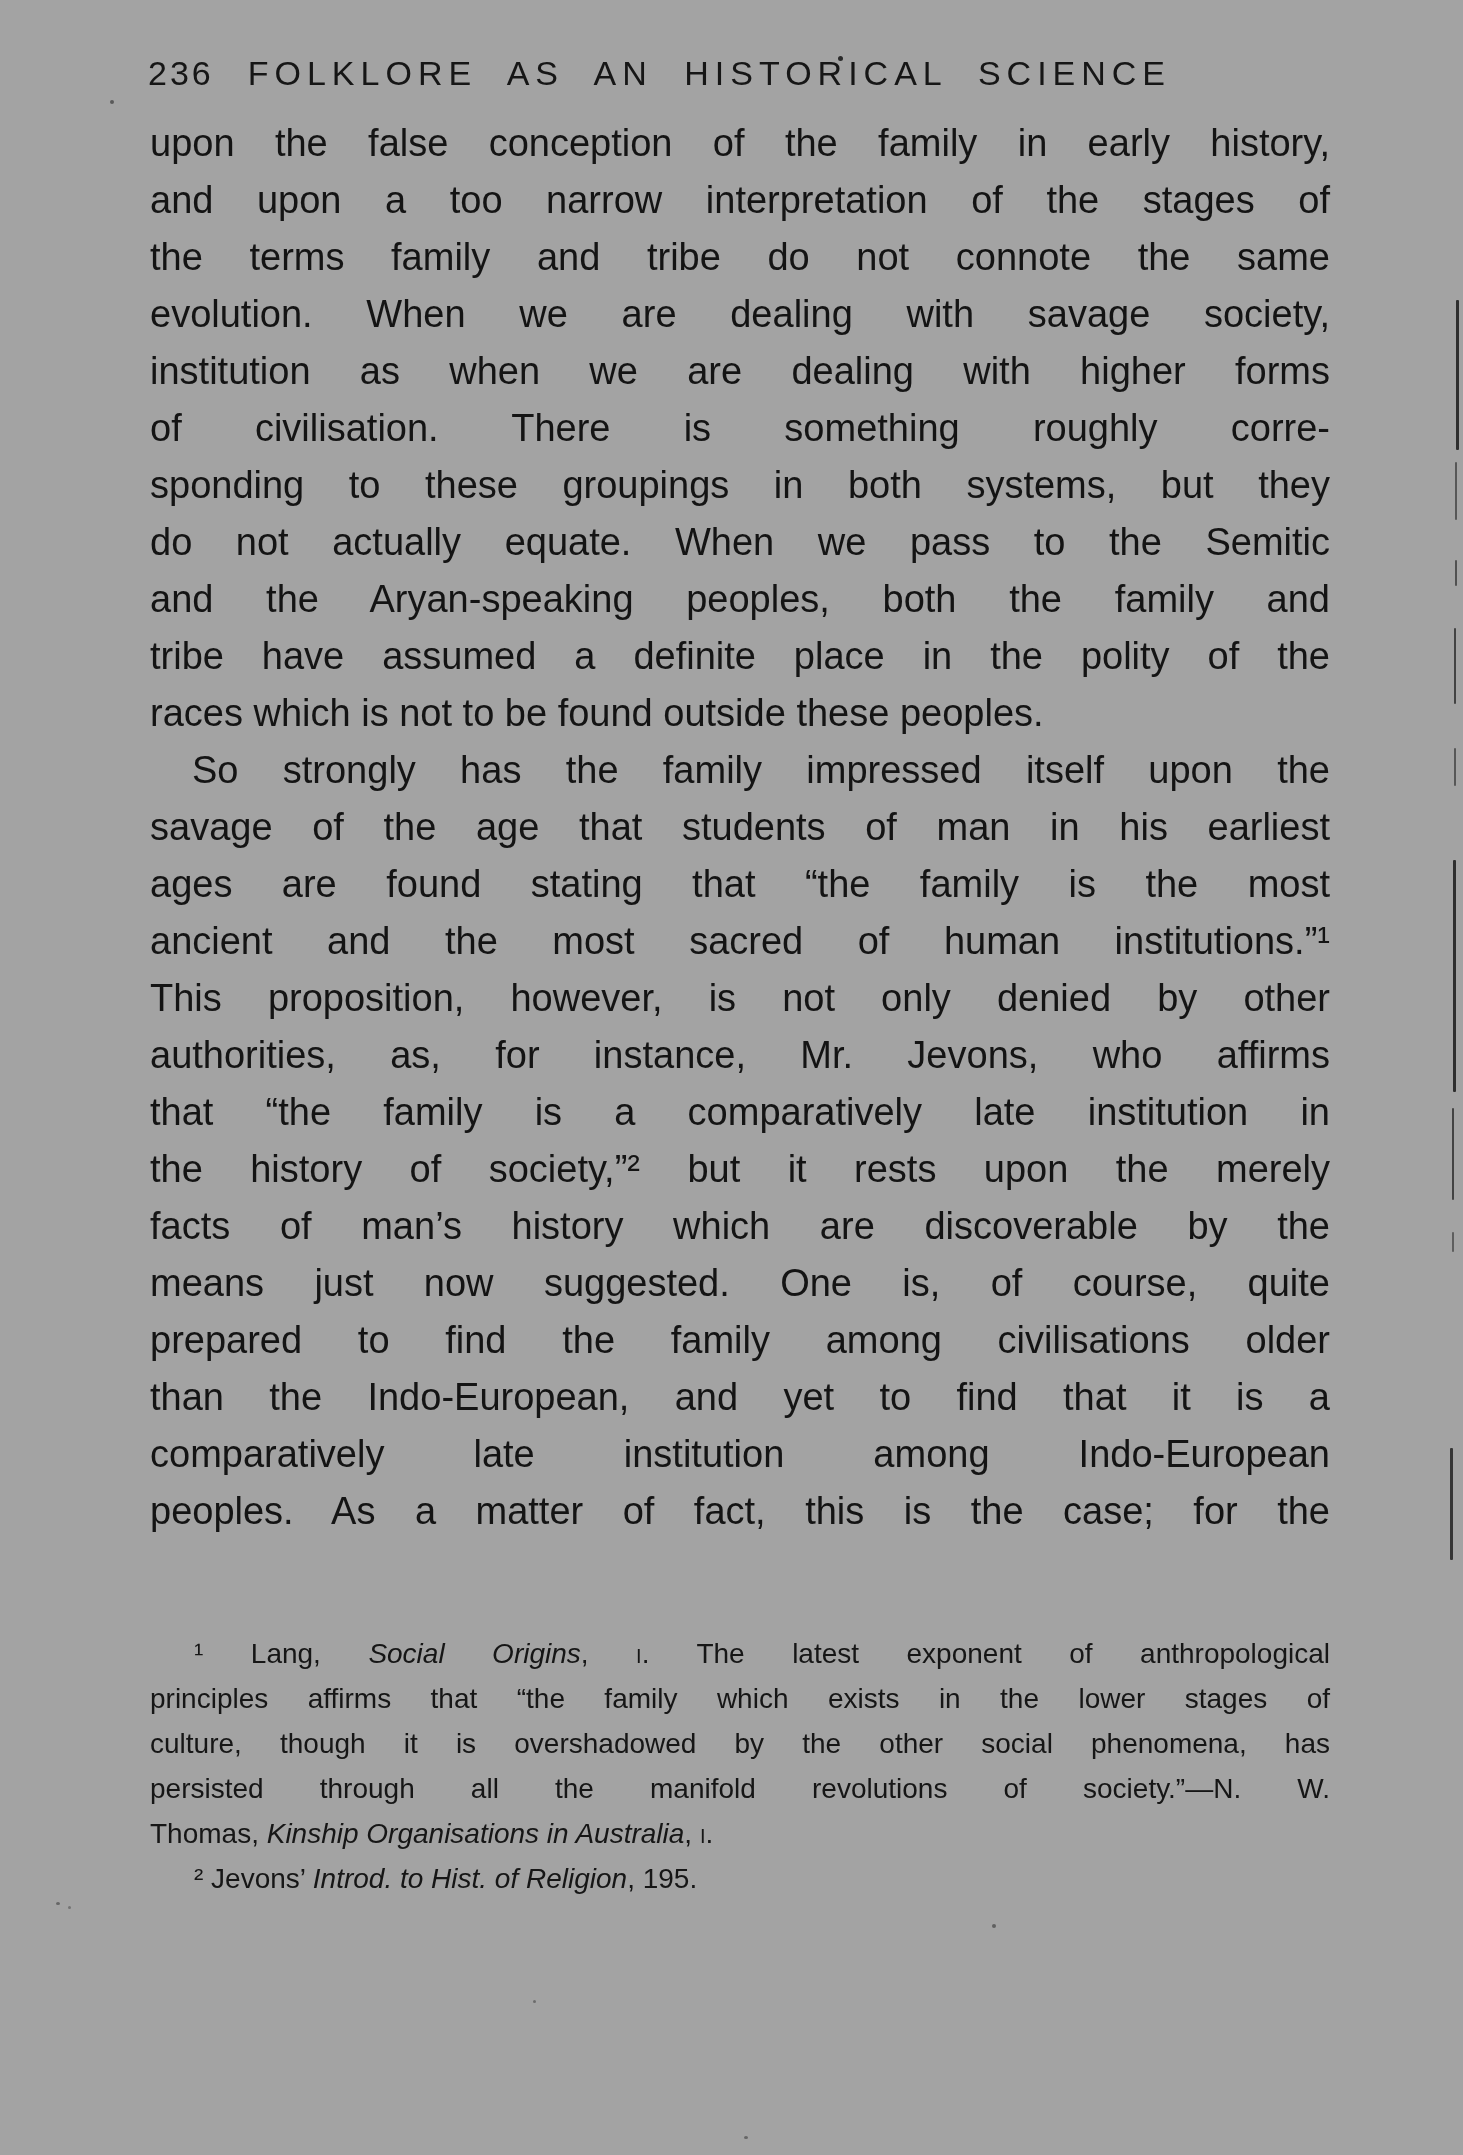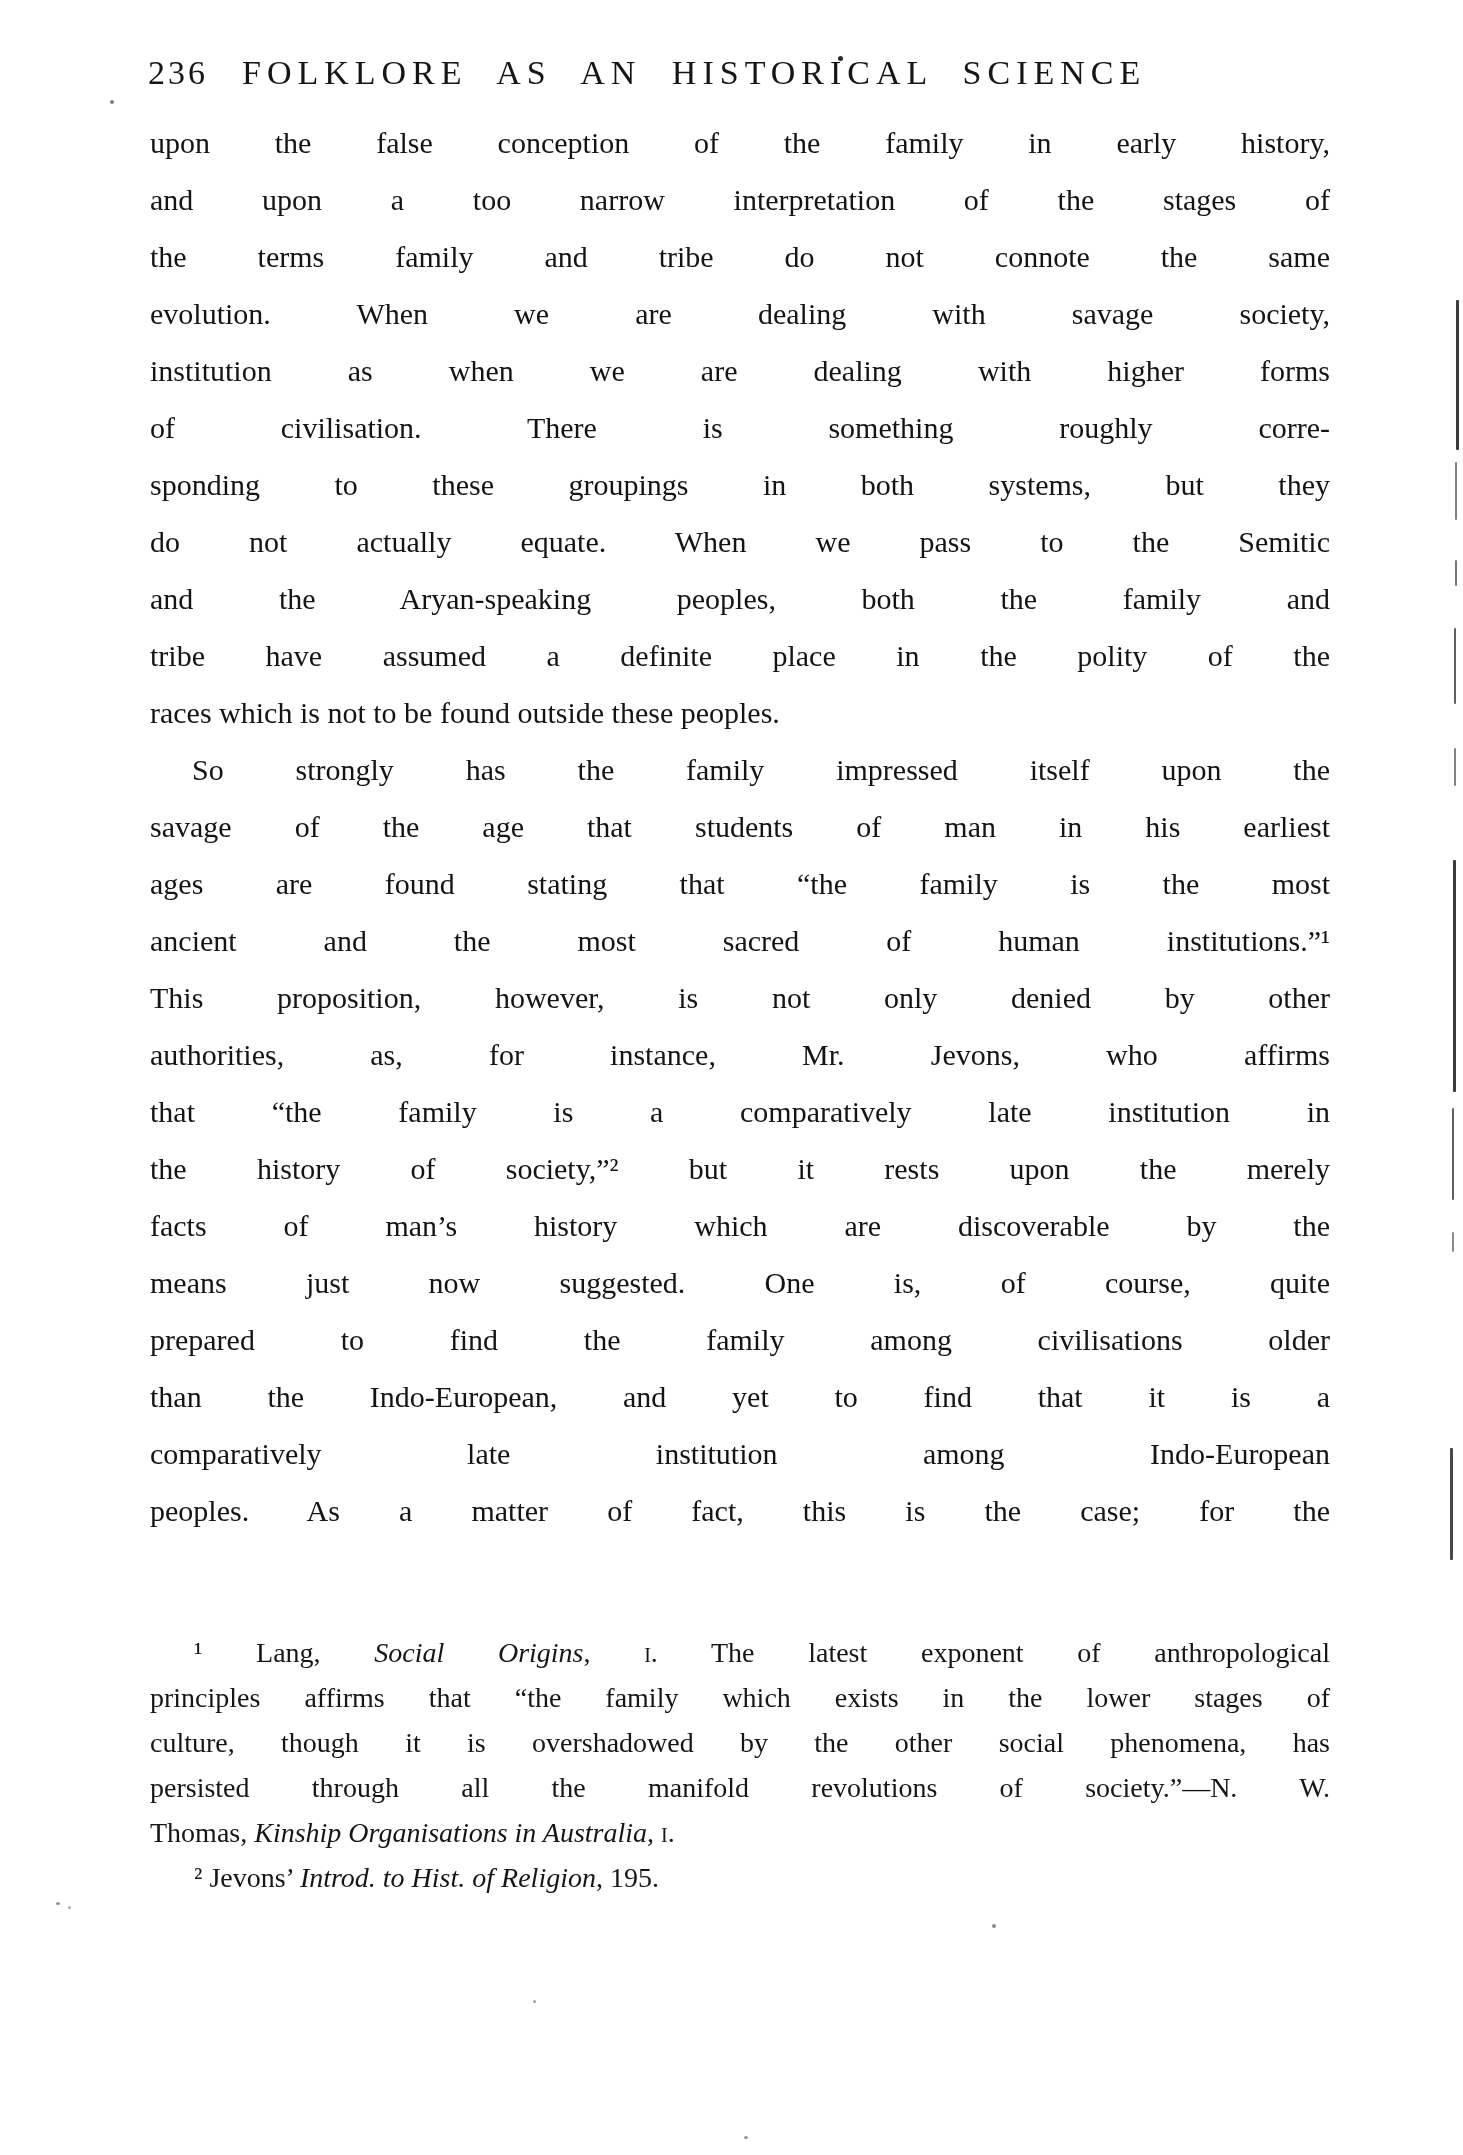--- a/index.html
+++ b/index.html
@@ -1,42 +1,42 @@
 <!DOCTYPE html>
 <html><head>
 <meta charset="utf-8">
 <style>
   html,body { margin:0; padding:0; background:#e8e8e6; }
   .page {
     position: relative;
     width: 1463px;
     height: 2155px;
     margin: 0 auto;
-    background: #ffffff;
+    background: #a3a3a3;
     color: #121212;
-    font-family: Liberation Serif, serif;
+    font-family: Liberation Sans, sans-serif;
     overflow: hidden;
   }
   .header {
     padding: 54px 120px 0 148px;
     font-size: 34px;
     white-space: nowrap;
     color: #161616;
   }
   .page-num {
     letter-spacing: 3px;
     margin-right: 34px;
   }
   .running-title {
     letter-spacing: 6px;
     word-spacing: 16px;
   }
   .body-text {
     margin: 22px 133px 0 150px; 
-    font-size: 30px;
+    font-size: 38px;
     line-height: 57px;
     color: #141414;
   }
   .line {
     text-align: justify;
     text-align-last: justify;
     white-space: normal;
   }
   .line.indent { text-indent: 42px; }
   .line.last { text-align-last: left; }

